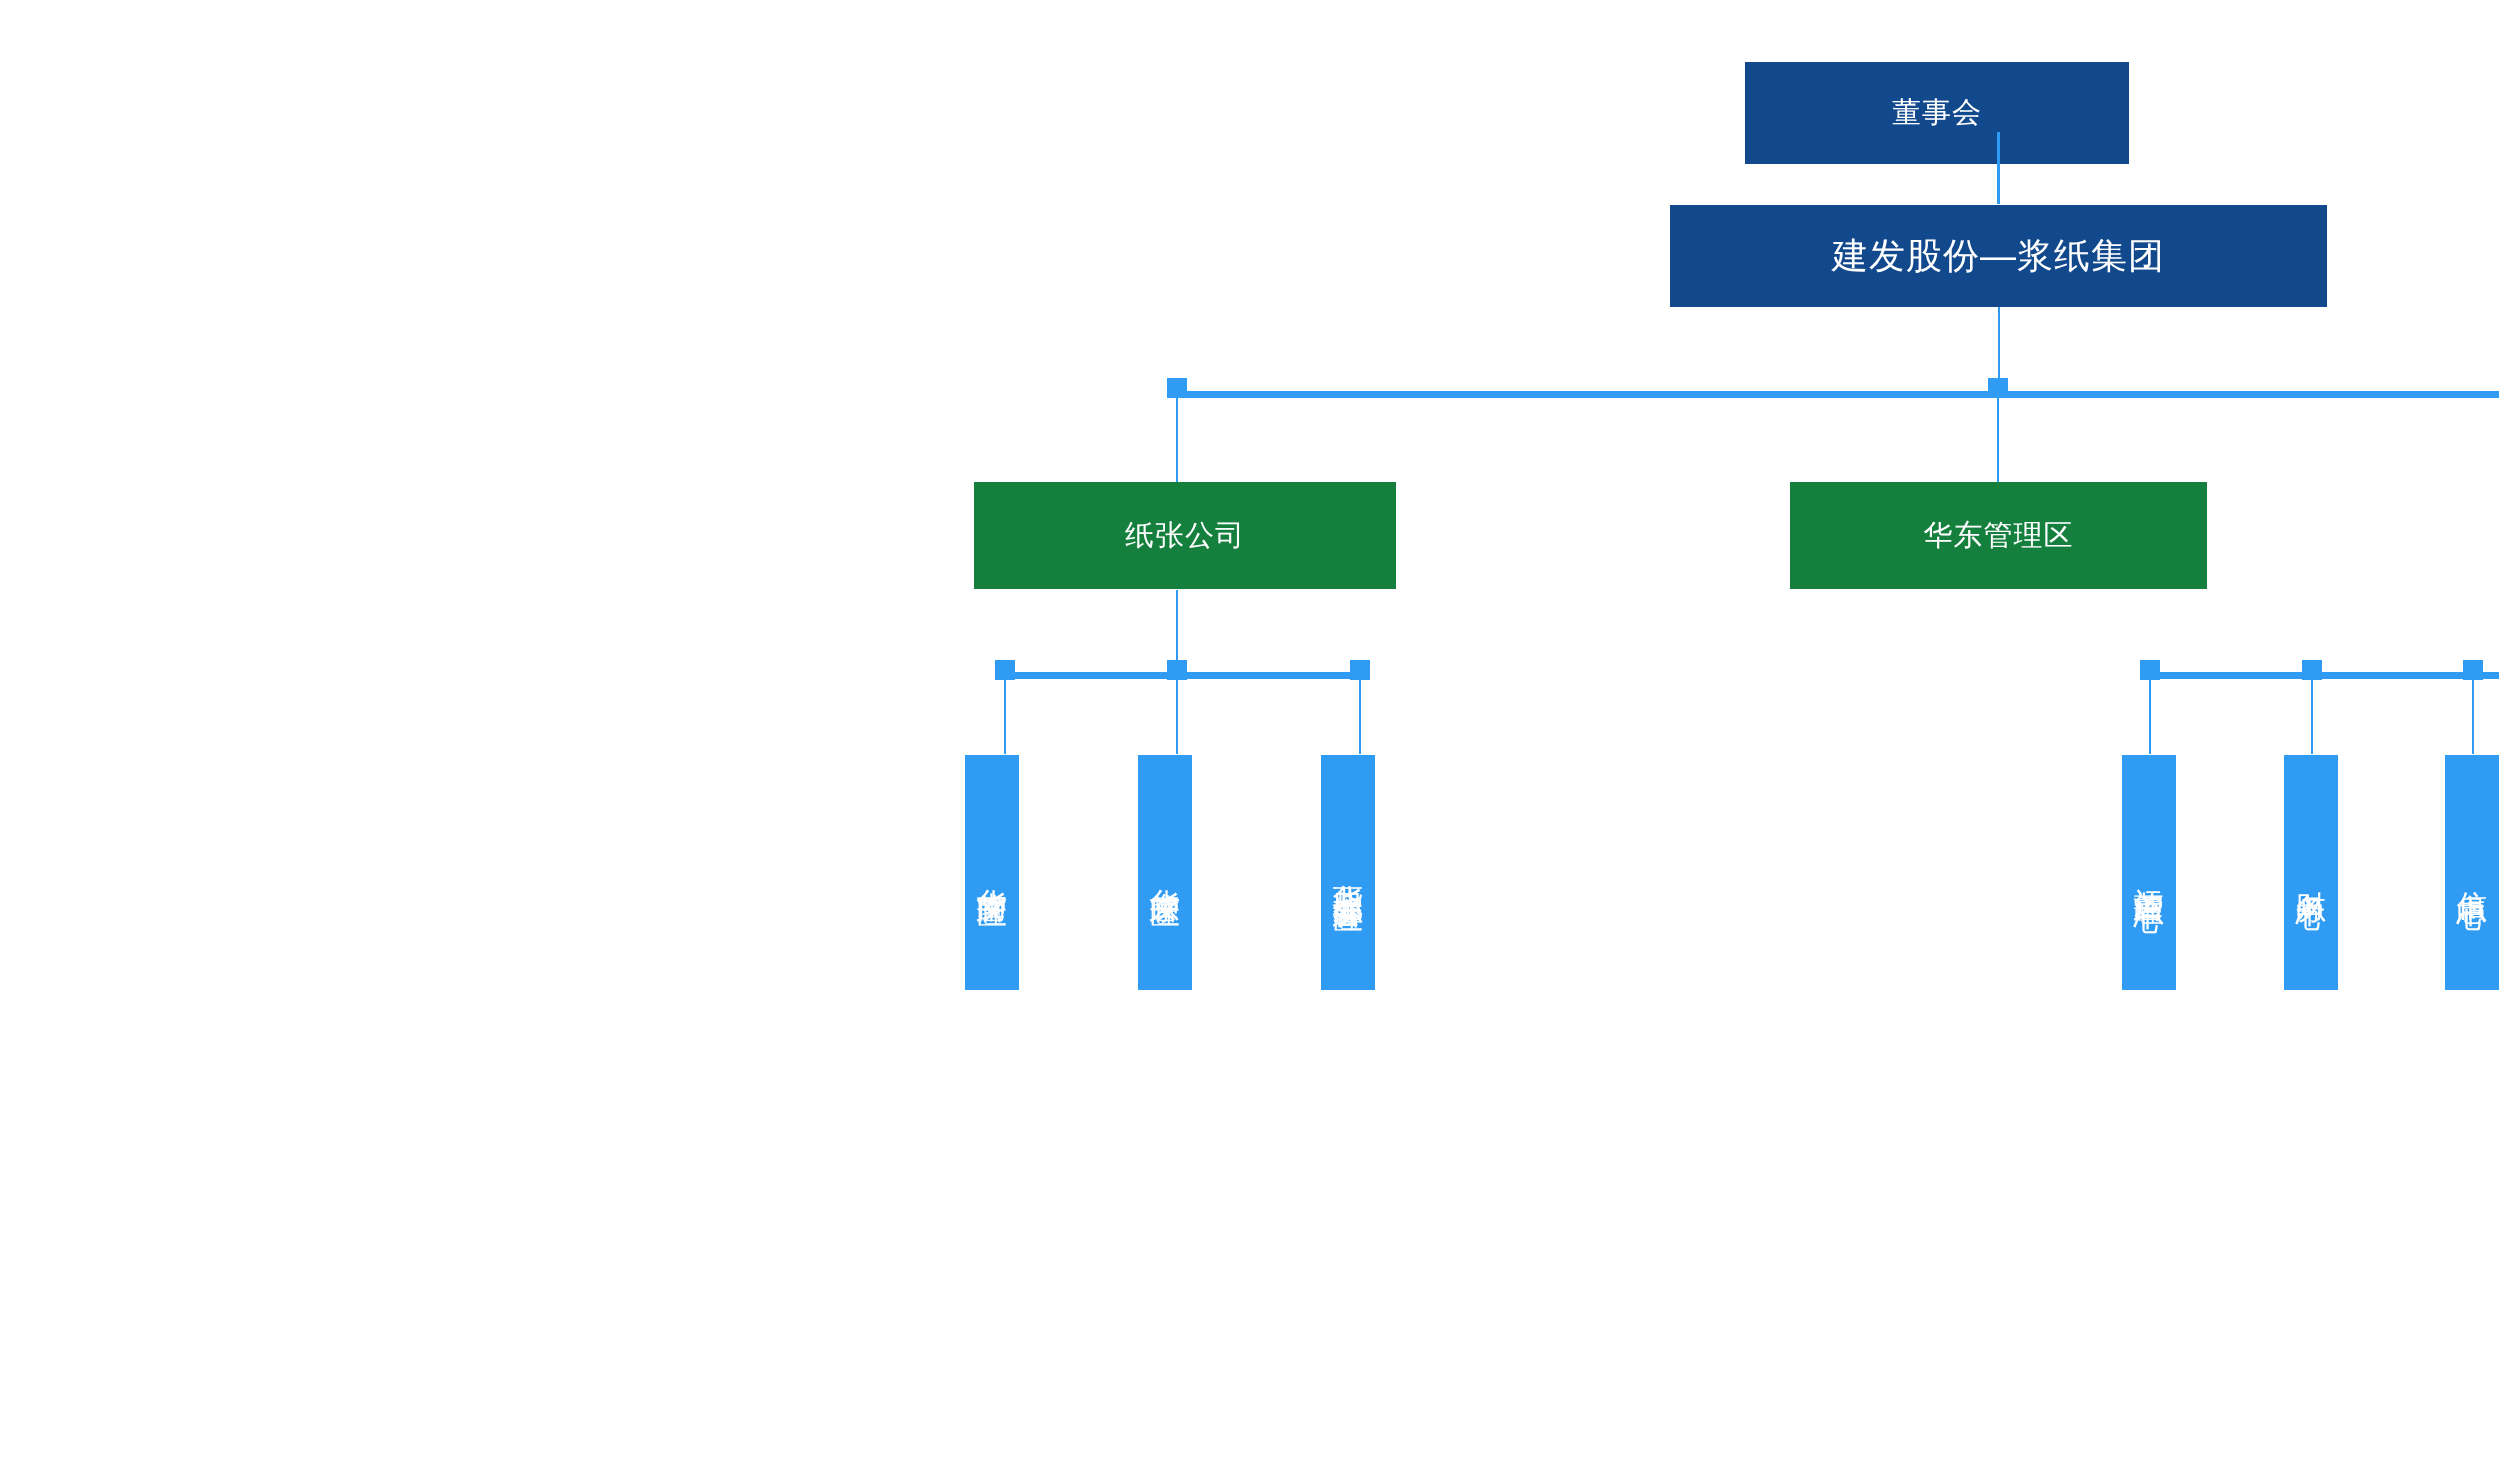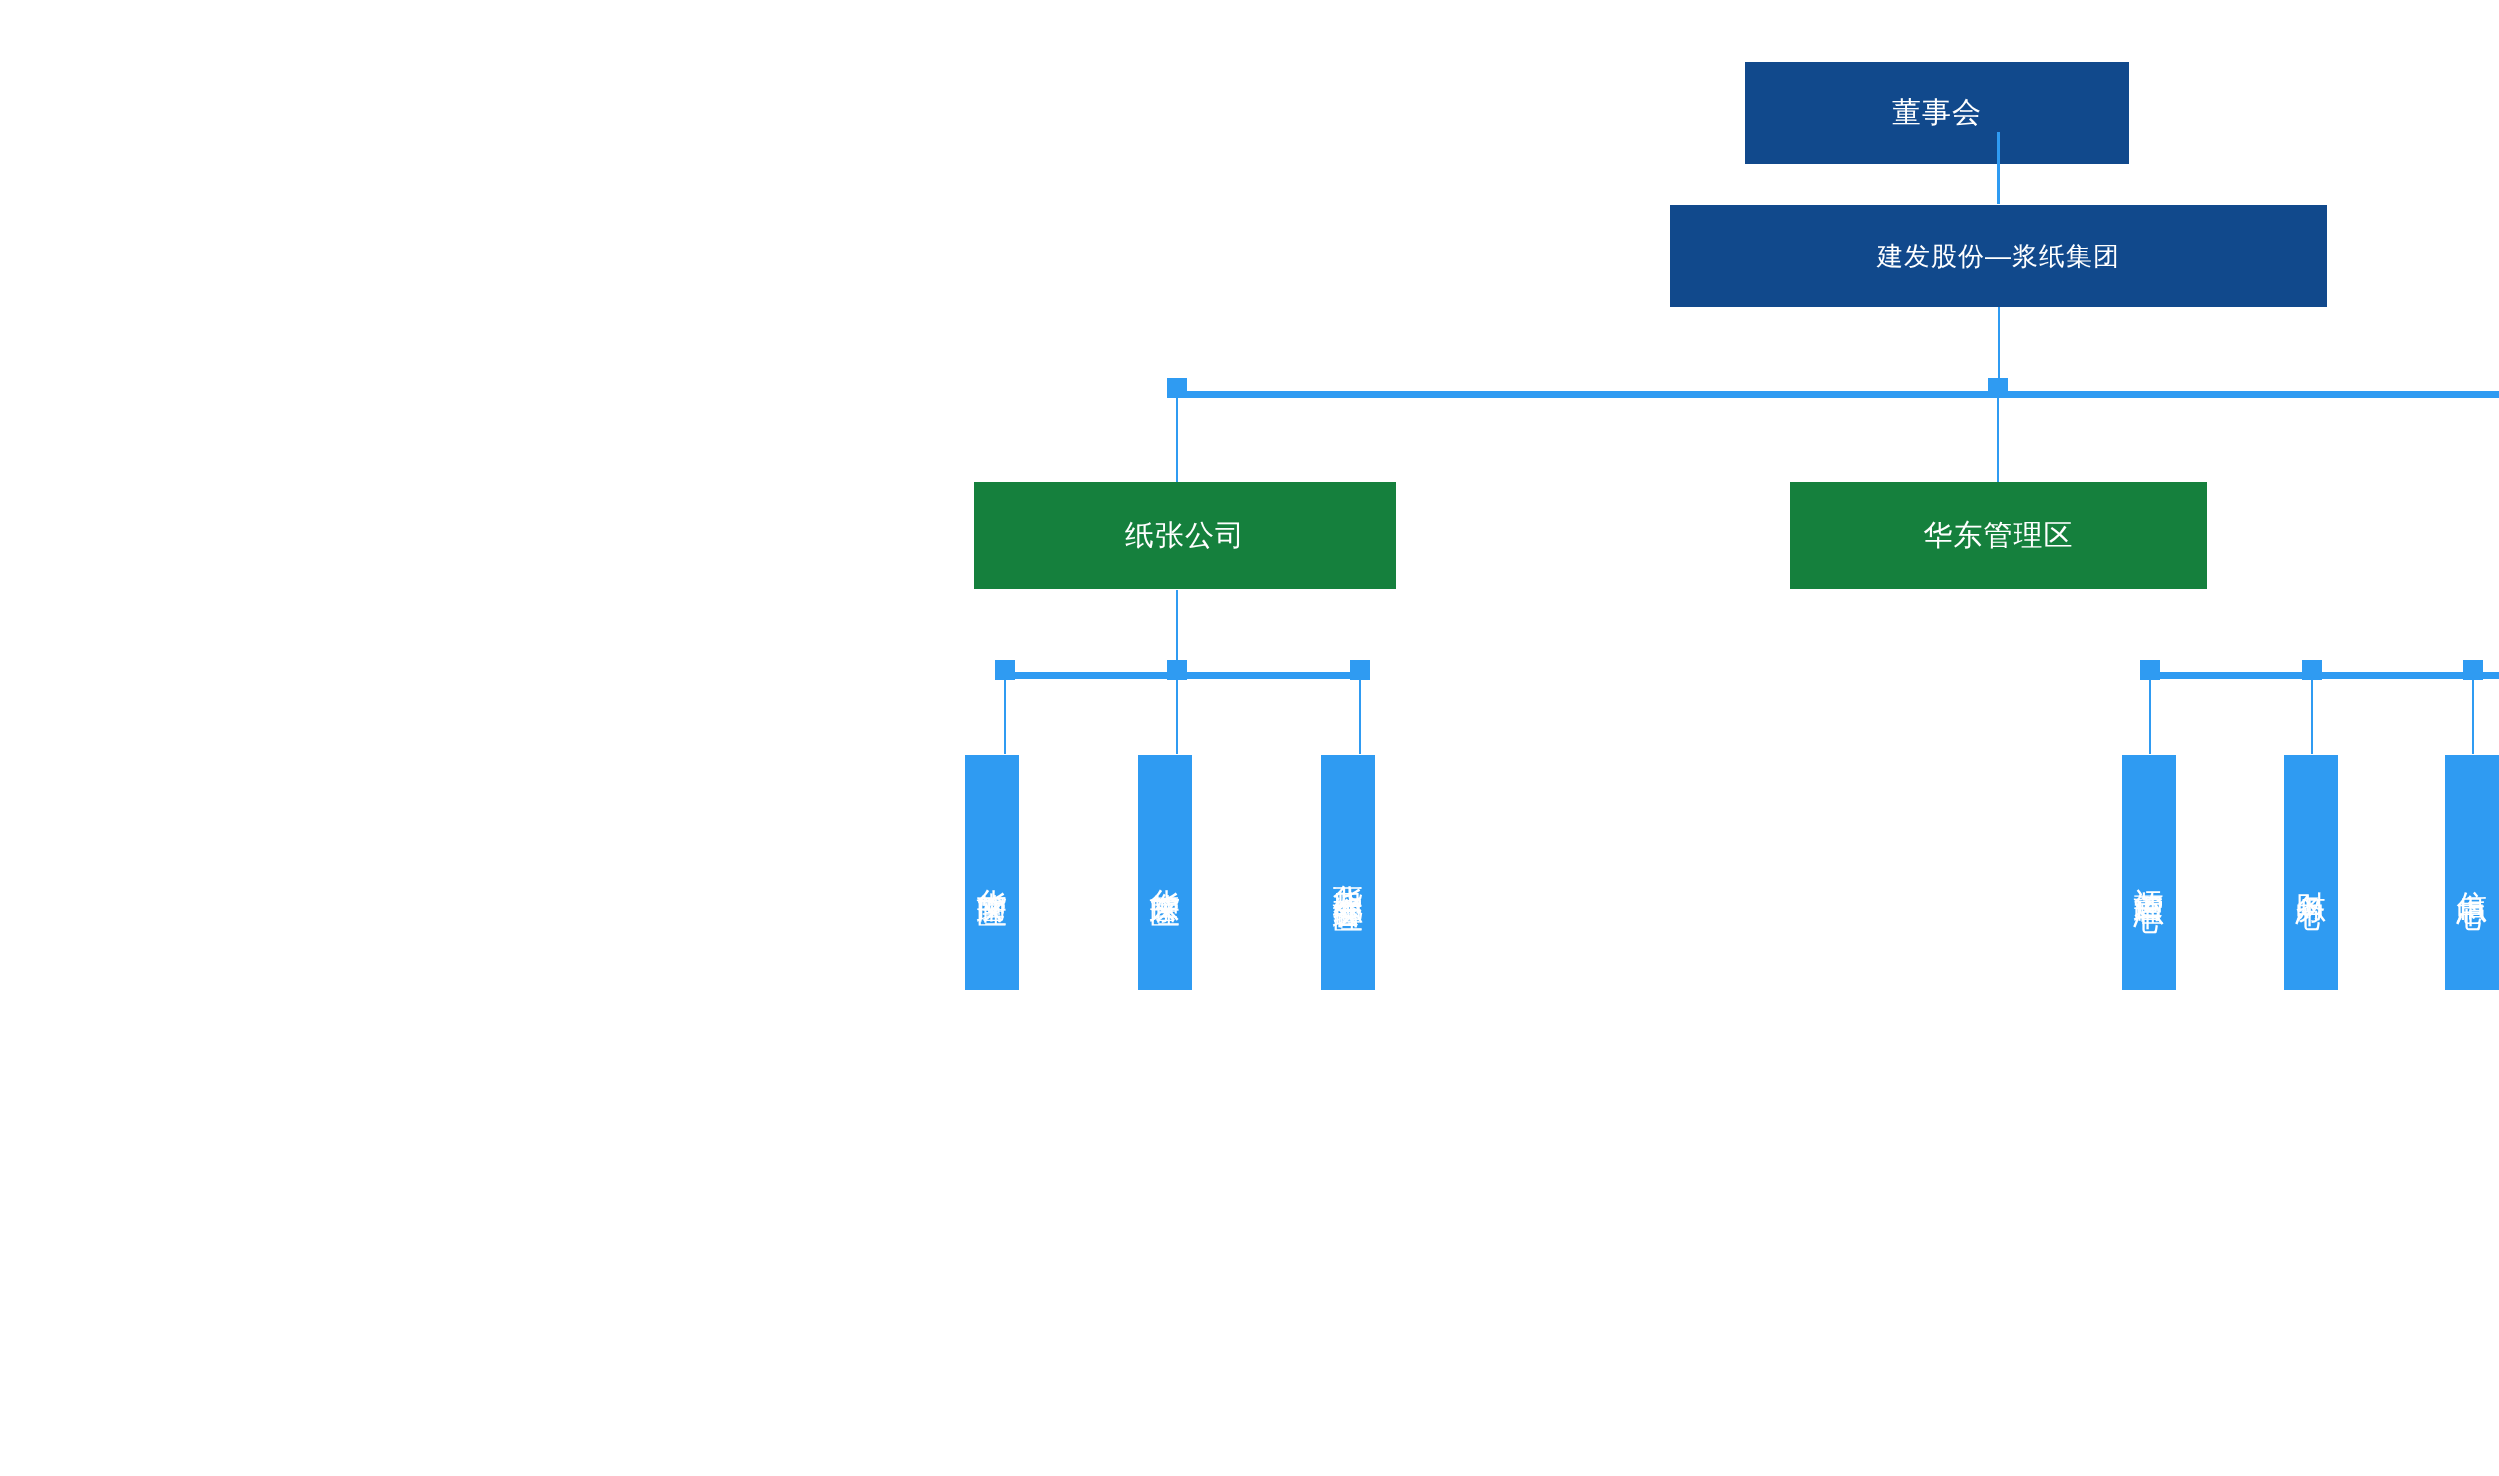--- a/index.html
+++ b/index.html
@@ -25,21 +25,21 @@
     text-align: center;
     box-sizing: border-box;
     letter-spacing: 1px;
   }
   .lvl-1 {
     background: #11498C;
     font-size: 29px;
   }
   .lvl-2 {
     background: #11498C;
-    font-size: 26px;
+    font-size: 36px;
   }
   .lvl-3 {
     background: #15803d;
     font-size: 29px;
   }
   
   .leaf-box {
     position: absolute;
     background: #2F9BF2;
     color: #ffffff;

